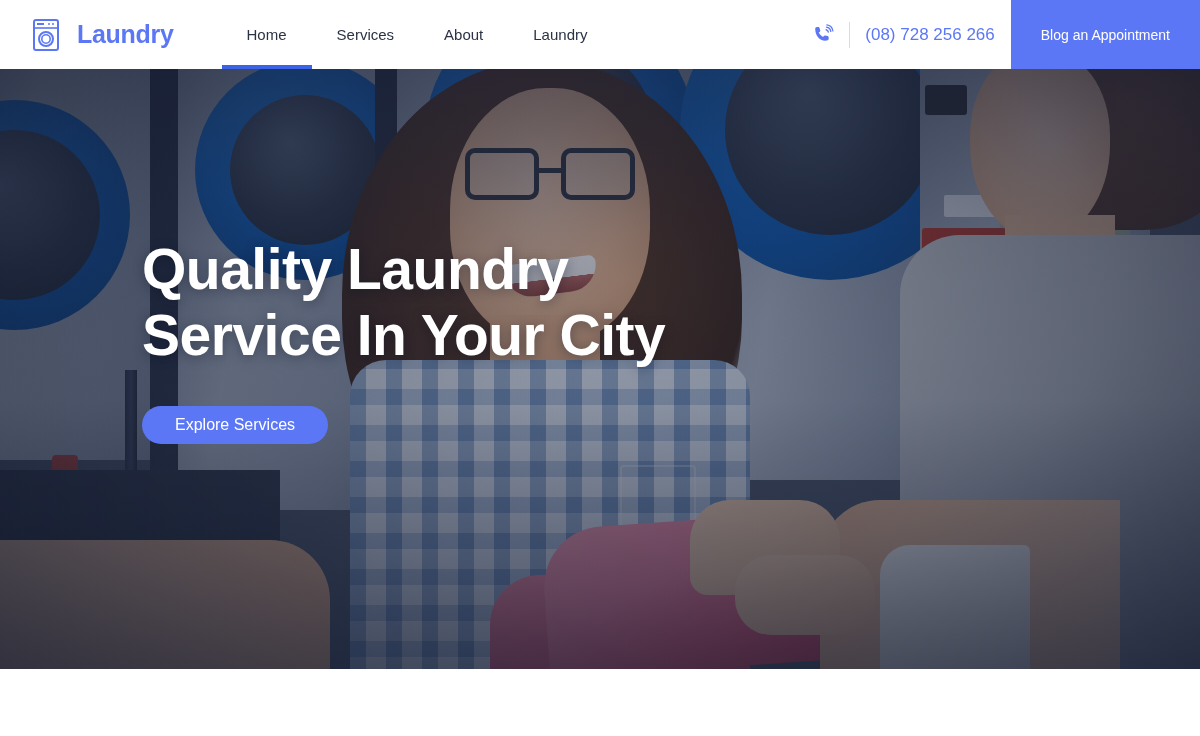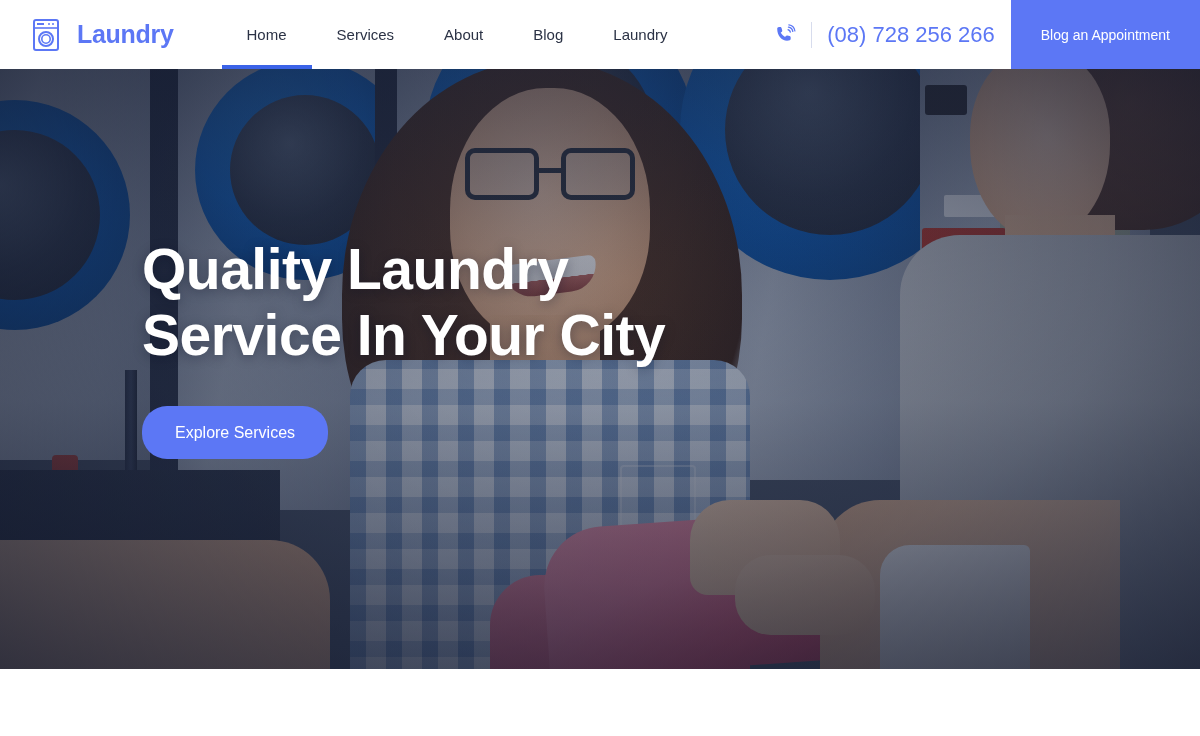--- a/index.html
+++ b/index.html
@@ -60,21 +60,21 @@
     height:69px;
     padding-right:16px;
   }
   .phone-icon{ width:22px; height:22px; display:block; }
   .phone-divider{
     width:1px; height:26px;
     background:#d7dced;
     margin:0 15px;
   }
   .phone-number{
-    font-size:22px; color:#5c77f5; white-space:nowrap;
+    font-size:17px; color:#5c77f5; white-space:nowrap;
   }
   .appointment-btn{
     height:69px;
     background:#5c77f5;
     color:#ffffff;
     font-size:14px;
     display:flex; align-items:center; justify-content:center;
     padding:0 30px;
     cursor:pointer;
     white-space:nowrap;
@@ -317,21 +317,21 @@
   .hero-subtitle{
     margin-top:29px;
     font-size:21px;
     color:#f2f4f8;
     font-weight:normal;
     text-shadow:0 1px 8px rgba(10,15,35,0.35);
   }
   .explore-btn{
     margin-top:38px;
     display:inline-flex; align-items:center; justify-content:center;
-    height:53px;
+    height:38px;
     padding:0 33px;
     border-radius:25px;
     background:#5c77f5;
     color:#ffffff;
     font-size:16px;
     cursor:pointer;
     border:none;
     font-family:"Liberation Sans", sans-serif;
   }
 
@@ -441,21 +441,20 @@
         <circle cx="13" cy="20" r="4.2" fill="none" stroke="#5c77f5" stroke-width="1.6"></circle>
       </svg>
     </span>
     <span class="brand-name">Laundry</span>
   </div>
 
   <nav class="main-nav">
     <div class="nav-item active">Home</div>
     <div class="nav-item">Services</div>
     <div class="nav-item">About</div>
-    <div class="nav-item">Blog</div>
     <div class="nav-item">Laundry</div>
   </nav>
 
   <div class="header-right">
     <div class="phone-block">
       <span>
         <svg class="phone-icon" viewBox="0 0 24 24" xmlns="http://www.w3.org/2000/svg">
           <path d="M3.5 5.2c0-1 .9-1.9 1.9-1.9h1.4c.7 0 1.3.5 1.5 1.2l.7 2.6c.1.6-.1 1.2-.6 1.5l-1.1.8c1 2.1 2.7 3.8 4.8 4.8l.8-1.1c.4-.5 1-.7 1.5-.6l2.6.7c.7.2 1.2.8 1.2 1.5v1.4c0 1-.9 1.9-1.9 1.9C9.1 19.2 3.5 13.6 3.5 5.2z" fill="#5c77f5"></path>
           <path d="M15.8 3.4c2.4.4 4.3 2.3 4.7 4.7" fill="none" stroke="#5c77f5" stroke-width="1.5" stroke-linecap="round"></path>
           <path d="M15.4 6.3c1.2.3 2.1 1.2 2.4 2.4" fill="none" stroke="#5c77f5" stroke-width="1.5" stroke-linecap="round"></path>

